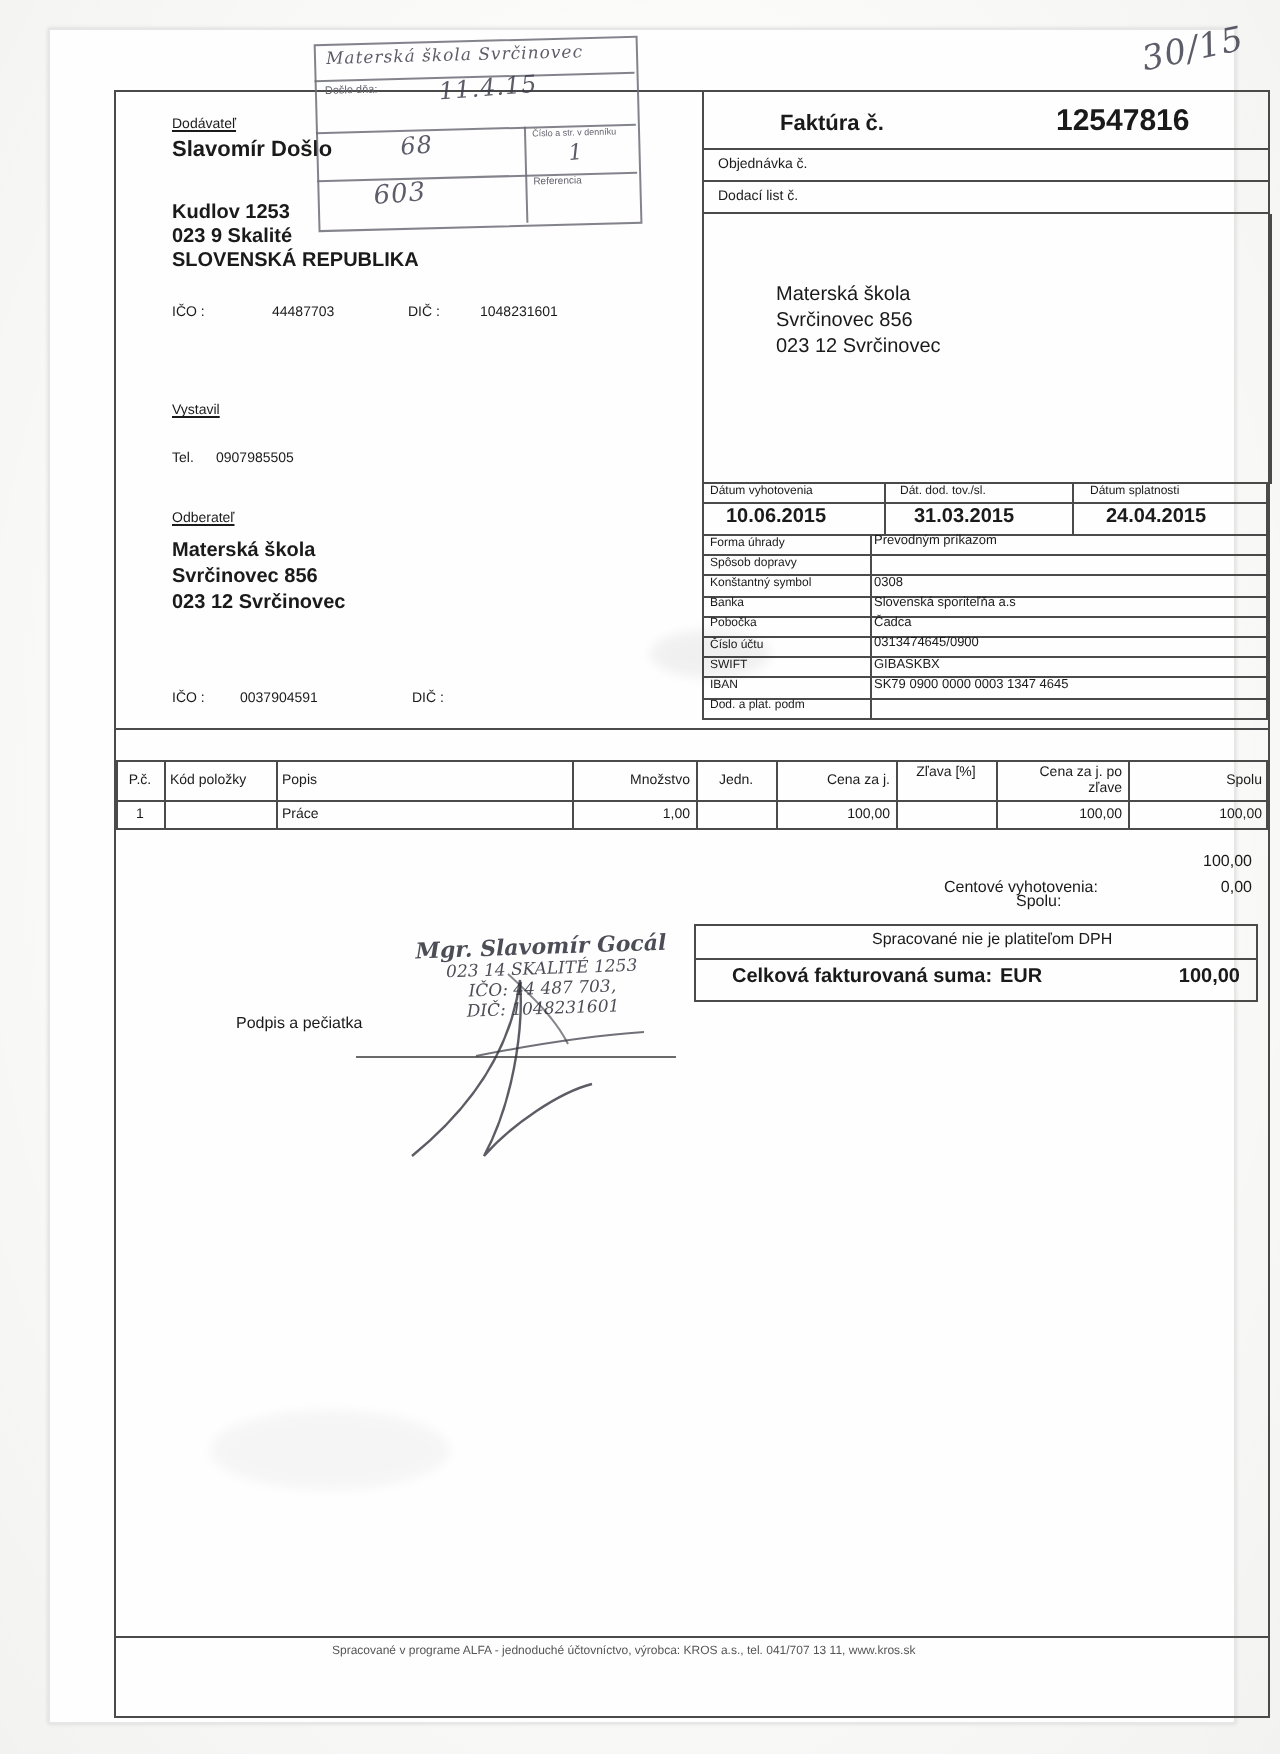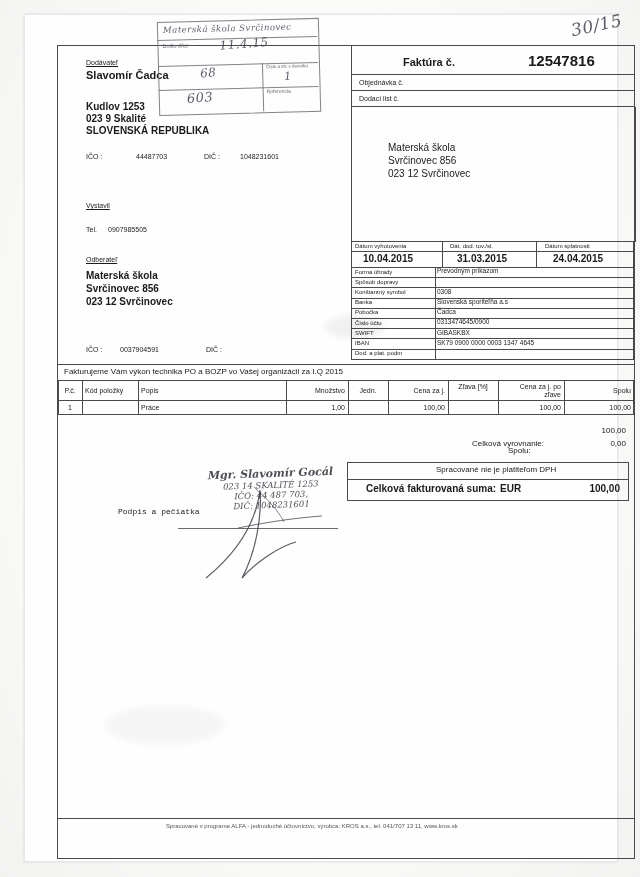--- a/index.html
+++ b/index.html
@@ -76,21 +76,21 @@
 <body>
 
 <div class="page">
   <div class="sheet">
 
     <div class="t hand" style="left:546px;top:2px;font-size:17px;transform:rotate(-12deg);">30/15</div>
 
     <div class="frame">
 
       <div class="t f7 u" style="left:28px;top:13px;">Dodávateľ</div>
-      <div class="t f11 b" style="left:28px;top:24px;">Slavomír Čadca</div>
+      <div class="t f11 b" style="left:28px;top:24px;">Slavomír Došlo</div>
       <div class="t f9 b" style="left:28px;top:56px;">Kudlov 1253</div>
       <div class="t f9 b" style="left:28px;top:68px;">023 9 Skalité</div>
       <div class="t f9 b" style="left:28px;top:80px;">SLOVENSKÁ REPUBLIKA</div>
 
       <div class="t f7" style="left:28px;top:107px;">IČO :</div>
       <div class="t f7" style="left:78px;top:107px;">44487703</div>
       <div class="t f7" style="left:146px;top:107px;">DIČ :</div>
       <div class="t f7" style="left:182px;top:107px;">1048231601</div>
 
       <div class="t f7 u" style="left:28px;top:156px;">Vystavil</div>
@@ -105,42 +105,42 @@
       <div class="t f7" style="left:28px;top:300px;">IČO :</div>
       <div class="t f7" style="left:62px;top:300px;">0037904591</div>
       <div class="t f7" style="left:148px;top:300px;">DIČ :</div>
       <div class="t f7" style="left:182px;top:300px;"></div>
 
       <div class="ln vln" style="left:293px;top:0;height:195px;"></div>
       <div class="ln hln" style="left:293px;top:28px;width:283px;"></div>
       <div class="ln hln" style="left:293px;top:44px;width:283px;"></div>
       <div class="ln hln" style="left:293px;top:60px;width:283px;"></div>
 
-      <div class="t f11 b" style="left:313px;top:11px;padding-left:32px;">Faktúra č.</div>
+      <div class="t f11 b" style="left:300px;top:11px;padding-left:32px;">Faktúra č.</div>
       <div class="t f15 b" style="left:470px;top:7px;">12547816</div>
       <div class="t f7" style="left:301px;top:33px;">Objednávka č.</div>
       <div class="t f7" style="left:301px;top:49px;">Dodací list č.</div>
 
       <div class="abs" style="left:293px;top:61px;width:283px;height:134px;border:1px solid #4a4a4a;border-top:none;"></div>
       <div class="t f9" style="left:330px;top:97px;">Materská škola</div>
       <div class="t f9" style="left:330px;top:110px;">Svrčinovec 856</div>
       <div class="t f9" style="left:330px;top:123px;">023 12 Svrčinovec</div>
 
       <div class="ln hln" style="left:293px;top:195px;width:283px;"></div>
       <div class="ln hln" style="left:293px;top:205px;width:283px;"></div>
       <div class="ln hln" style="left:293px;top:221px;width:283px;"></div>
       <div class="ln vln" style="left:384px;top:195px;height:26px;"></div>
       <div class="ln vln" style="left:478px;top:195px;height:26px;"></div>
       <div class="ln vln" style="left:575px;top:195px;height:26px;"></div>
       <div class="ln vln" style="left:293px;top:195px;height:26px;"></div>
 
       <div class="t f6" style="left:297px;top:197px;">Dátum vyhotovenia</div>
       <div class="t f6" style="left:392px;top:197px;">Dát. dod. tov./sl.</div>
       <div class="t f6" style="left:487px;top:197px;">Dátum splatnosti</div>
-      <div class="t f9 b" style="left:305px;top:208px;">10.04.2015</div>
+      <div class="t f9 b" style="left:305px;top:208px;">10.06.2015</div>
       <div class="t f9 b" style="left:399px;top:208px;">31.03.2015</div>
       <div class="t f9 b" style="left:495px;top:208px;">24.04.2015</div>
 
       <div id="payment-rows">
           <div class="t f6" style="left: 297px; top: 222.5px;">Forma úhrady</div>
           <div class="t f65" style="left: 379px; top: 222.3px;">Prevodným príkazom</div>
           <div class="ln hln" style="left: 293px; top: 231.2px; width: 283px;"></div>
           <div class="t f6" style="left: 297px; top: 232.7px;">Spôsob dopravy</div>
           <div class="t f65" style="left: 379px; top: 232.5px;"></div>
           <div class="ln hln" style="left: 293px; top: 241.4px; width: 283px;"></div>
@@ -164,21 +164,20 @@
           <div class="ln hln" style="left: 293px; top: 302.6px; width: 283px;"></div>
           <div class="t f6" style="left: 297px; top: 304.1px;">Dod. a plat. podm</div>
           <div class="t f65" style="left: 379px; top: 303.9px;"></div>
           <div class="ln hln" style="left: 293px; top: 312.8px; width: 283px;"></div>
           <div class="ln vln" style="left: 293px; top: 221px; height: 91.8px;"></div>
           <div class="ln vln" style="left: 377px; top: 221px; height: 91.8px;"></div>
           <div class="ln vln" style="left: 575px; top: 221px; height: 91.8px;"></div>
         </div>
 
       <div class="ln hln" style="left:0;top:318px;width:576px;"></div>
-      <div class="t f8" style="left:6px;top:322px;">Fakturujeme Vám výkon technika PO a BOZP vo Vašej organizácii za I.Q 2015</div>
 
       <div id="items-table">
           <div class="tblline" style="left: 0px; top: 334px; width: 576px; height: 1px;"></div>
           <div class="tblline" style="left: 0px; top: 354px; width: 576px; height: 1px;"></div>
           <div class="tblline" style="left: 0px; top: 368px; width: 576px; height: 1px;"></div>
           <div class="tblline" style="left: 0px; top: 334px; width: 1px; height: 34px;"></div>
           <div class="tblline" style="left: 24px; top: 334px; width: 1px; height: 34px;"></div>
           <div class="tblline" style="left: 80px; top: 334px; width: 1px; height: 34px;"></div>
           <div class="tblline" style="left: 228px; top: 334px; width: 1px; height: 34px;"></div>
           <div class="tblline" style="left: 290px; top: 334px; width: 1px; height: 34px;"></div>
@@ -202,32 +201,32 @@
           <div class="cell f7" style="left: 231px; top: 358px; width: 56px; text-align: right;">1,00</div>
           <div class="cell f7" style="left: 293px; top: 358px; width: 34px; text-align: center;"></div>
           <div class="cell f7" style="left: 333px; top: 358px; width: 54px; text-align: right;">100,00</div>
           <div class="cell f7" style="left: 393px; top: 358px; width: 44px; text-align: center;"></div>
           <div class="cell f7" style="left: 443px; top: 358px; width: 60px; text-align: right;">100,00</div>
           <div class="cell f7" style="left: 509px; top: 358px; width: 64px; text-align: right;">100,00</div>
         </div>
 
       <div class="t f8" style="left:450px;top:381px;margin-top:20px;">Spolu:</div>
       <div class="t f8 r" style="left:498px;top:381px;width:70px;">100,00</div>
-      <div class="t f8" style="left:414px;top:394px;">Celková vyrovnanie:</div>
+      <div class="t f8" style="left:414px;top:394px;">Centové vyhotovenia:</div>
       <div class="t f8 r" style="left:498px;top:394px;width:70px;">0,00</div>
 
       <div class="abs" style="left:289px;top:416px;width:280px;height:16px;border:1px solid #4a4a4a;"></div>
       <div class="t f8" style="left:378px;top:420px;">Spracované nie je platiteľom DPH</div>
 
       <div class="abs" style="left:289px;top:432px;width:280px;height:22px;border:1px solid #4a4a4a;border-top:none;"></div>
       <div class="t f10 b" style="left:296px;top:438px;margin-left:12px;">Celková fakturovaná suma:</div>
       <div class="t f10 b" style="left:442px;top:438px;">EUR</div>
       <div class="t f10 b r" style="left:490px;top:438px;width:72px;">100,00</div>
 
-      <div class="t f8" style="left:60px;top:462px;font-family:Liberation Mono, monospace;">Podpis a pečiatka</div>
+      <div class="t f8" style="left:60px;top:462px;">Podpis a pečiatka</div>
       <div class="ln hln" style="left:120px;top:482px;width:160px;background:#6a6a6a;"></div>
 
       <svg class="abs" style="left:140px;top:436px;width:180px;height:110px;overflow:visible;" viewBox="0 0 180 110">
         <path d="M8 96 C 40 70, 58 40, 62 8 C 64 34, 58 70, 44 96 C 58 80, 82 64, 98 60" fill="none" stroke="#33333f" stroke-width="1.2" opacity=".8"></path>
         <path d="M40 46 C 70 40, 96 36, 124 34" fill="none" stroke="#33333f" stroke-width="1" opacity=".7"></path>
         <path d="M56 5 C 70 18, 80 28, 86 40" fill="none" stroke="#33333f" stroke-width="1" opacity=".6"></path>
       </svg>
 
       <div class="abs" style="left:118px;top:421px;width:190px;transform:rotate(-2deg);">
         <div class="sig" style="font-size:11px;font-weight:bold;text-align:center;">Mgr. Slavomír Gocál</div>

